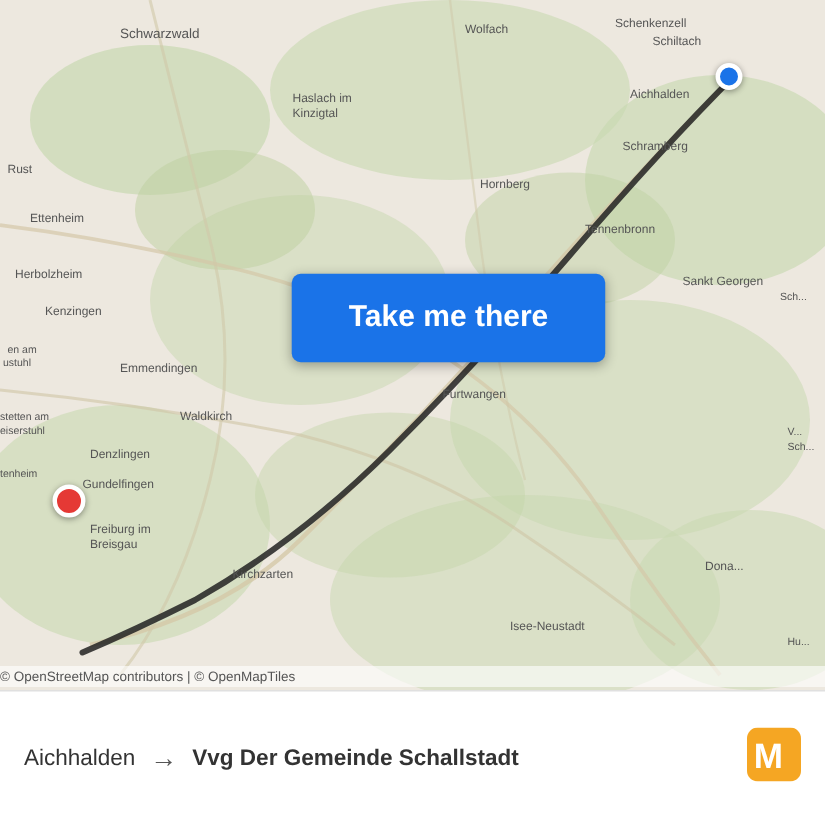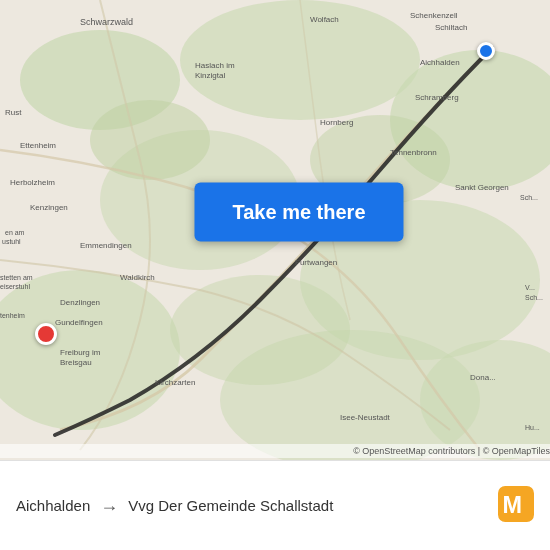--- a/index.html
+++ b/index.html
@@ -75,21 +75,21 @@
       border-radius: 50%;
       box-shadow: 0 1px 4px rgba(0,0,0,0.4);
     }
 
     
     #attribution {
       position: absolute;
       bottom: 2px;
       left: 0;
       right: 0;
-      text-align: right;
+      text-align: left;
       font-size: 9px;
       color: #555;
       z-index: 6;
       background: rgba(255,255,255,0.6);
       padding: 2px 0;
     }
 
     
     #bottom-bar {
       width: 550px;
@@ -118,21 +118,21 @@
     #arrow-icon {
       margin: 0 10px;
       color: #555;
       font-size: 18px;
       flex-shrink: 0;
     }
 
     #dest-label {
       font-size: 15px;
       color: #333;
-      font-weight: 400;
+      font-weight: 700;
     }
 
     #moovit-logo {
       margin-left: auto;
       flex-shrink: 0;
     }
 
     .moovit-m {
       width: 36px;
       height: 36px;

